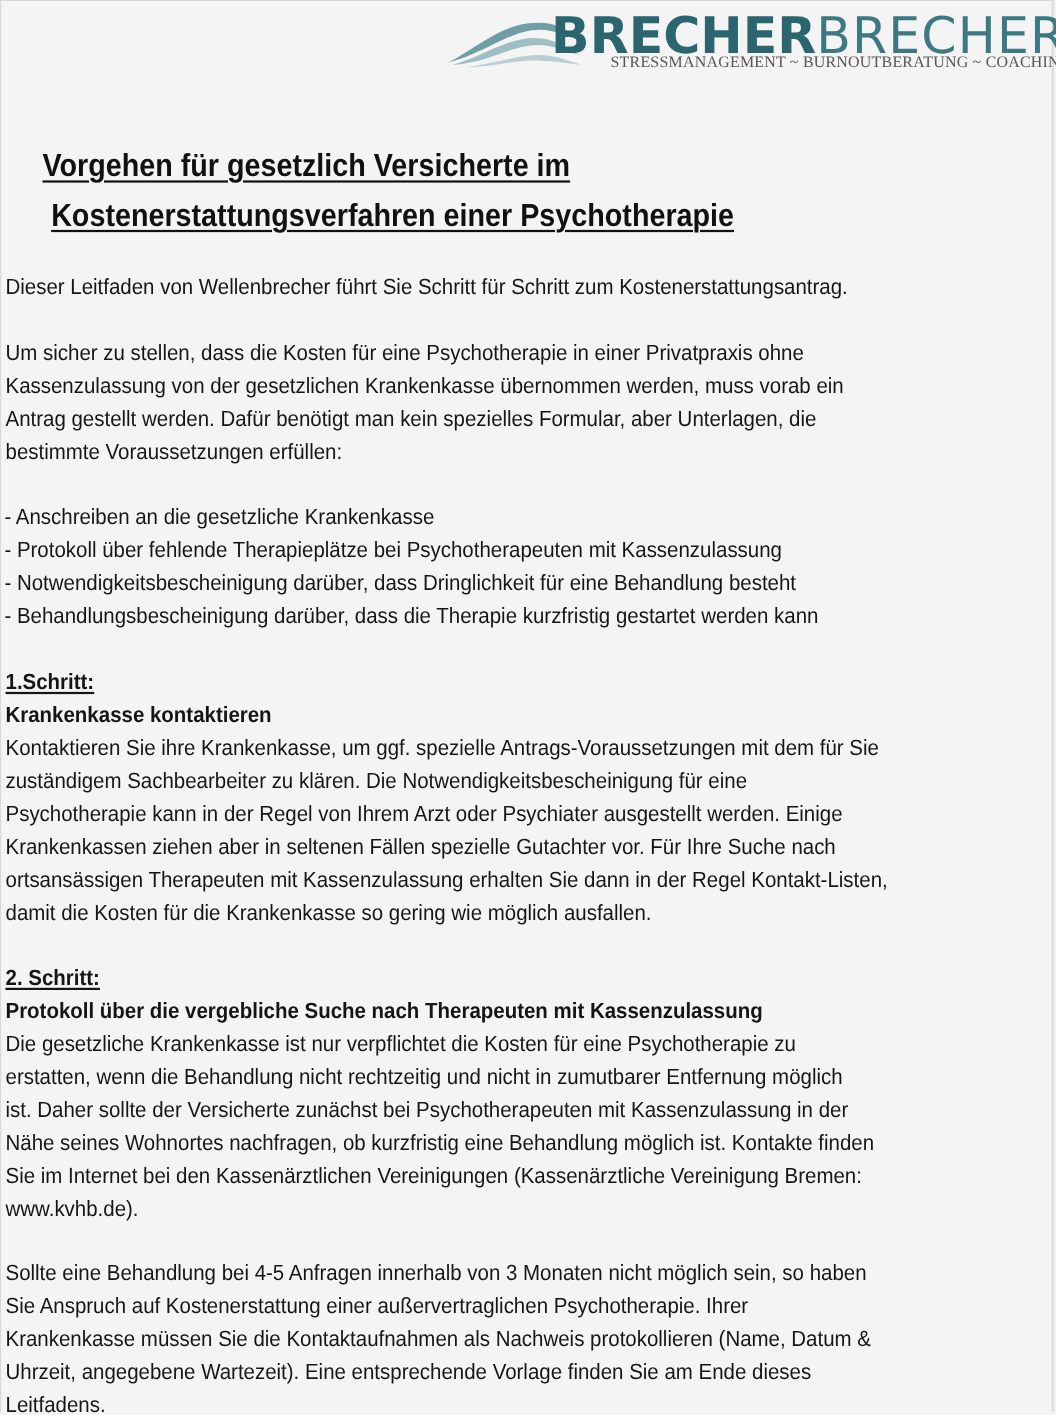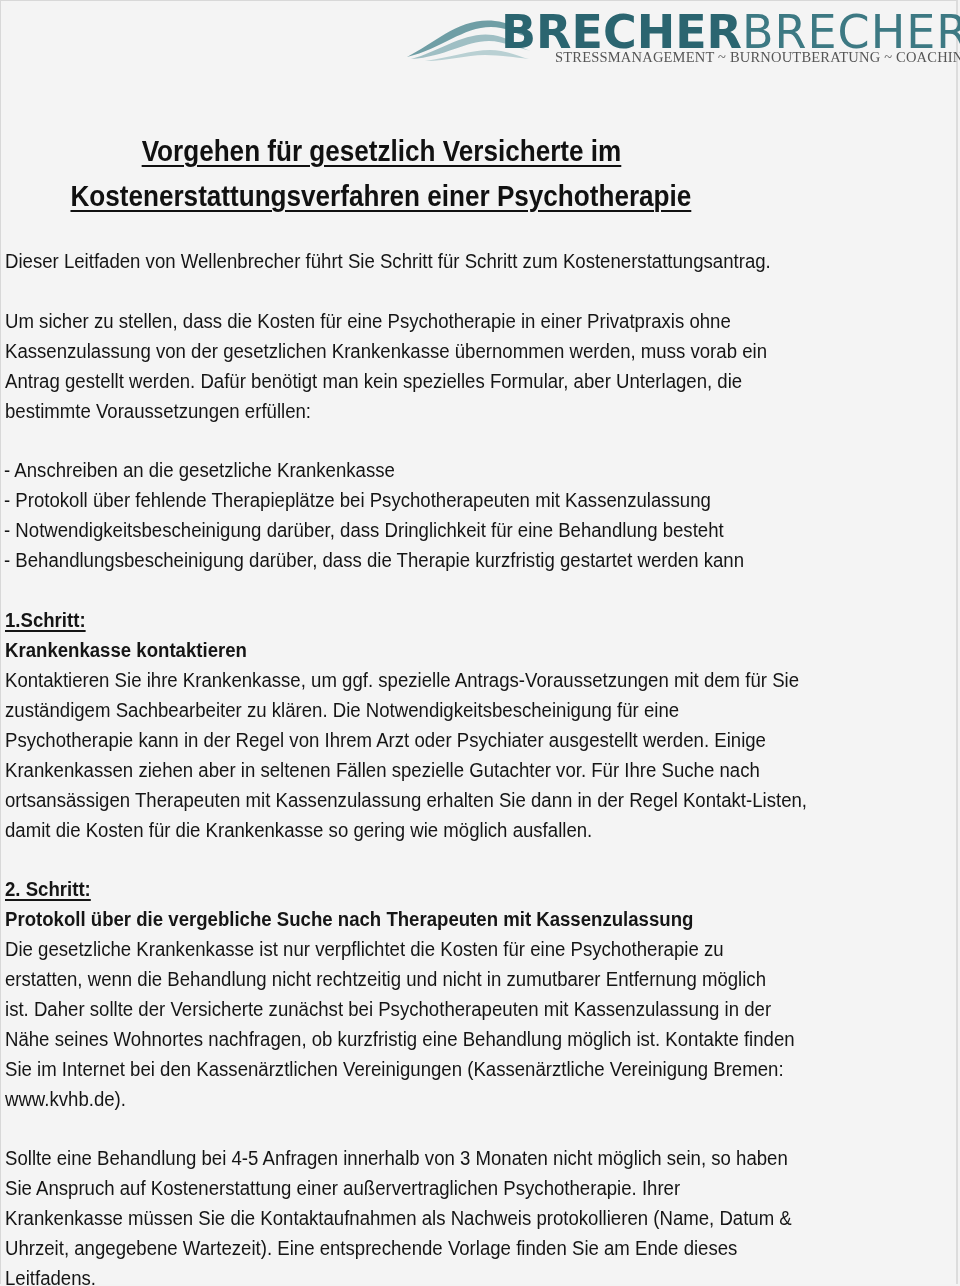--- a/index.html
+++ b/index.html
@@ -56,24 +56,24 @@
       left: 150px;
       top: 38px;
       font-family: Liberation Serif, serif;
       font-size: 14.5px;
       letter-spacing: 0.2px;
       color: #555;
       white-space: nowrap;
     }
     .title {
       position: absolute;
-      left: 0;
+      left: 11px;
       width: 760px;
       top: 128px;
-      text-align: center;
+      text-align: left;
       font-family: "Liberation Sans", sans-serif;
       font-weight: bold;
       font-size: 29px;
       line-height: 45px;
       color: #111;
     }
     .title span {
       text-decoration: underline;
       text-decoration-thickness: 2px;
       text-underline-offset: 4px;

